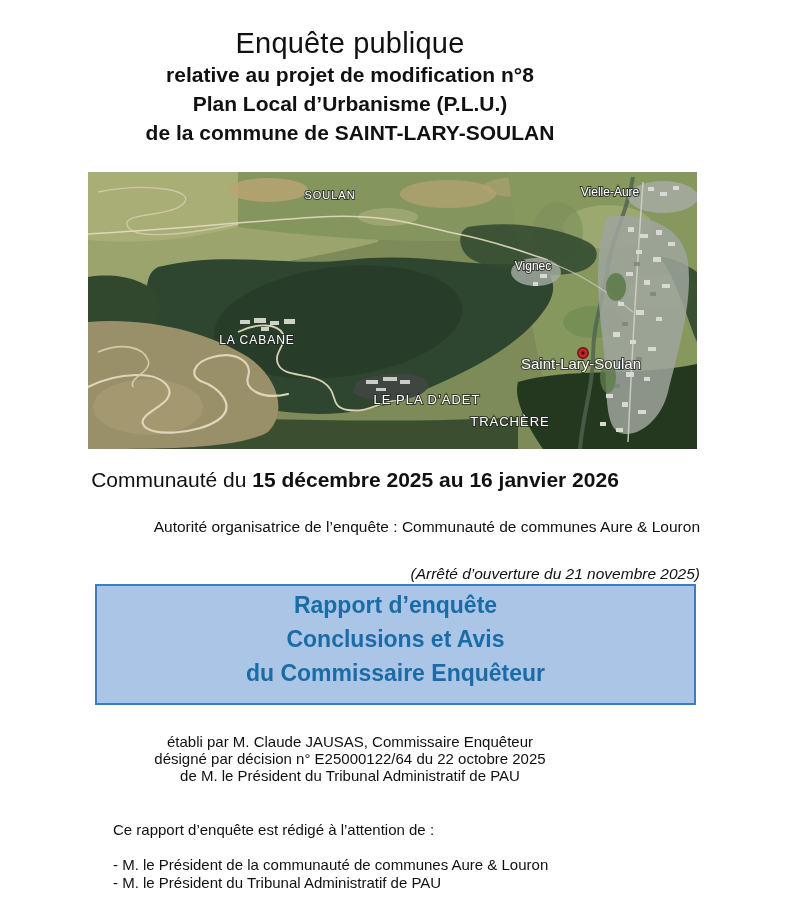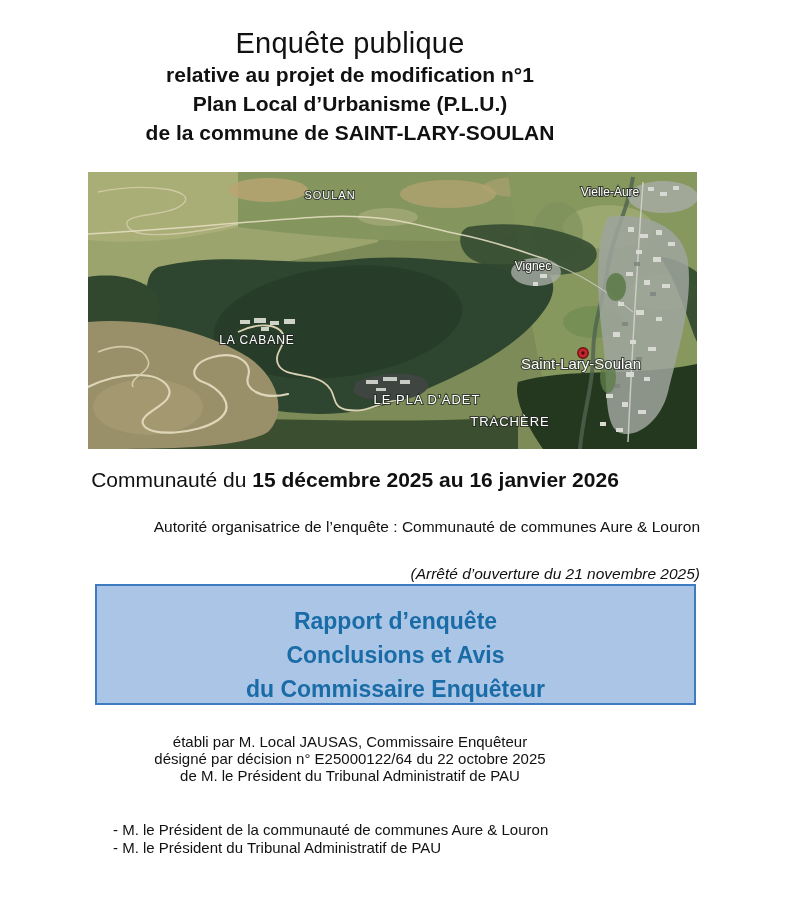--- a/index.html
+++ b/index.html
@@ -23,40 +23,40 @@
   .date-line b{font-weight:bold;}
 
   
   .authority{position:absolute;top:517px;left:0;width:700px;text-align:right;
              font-size:15.5px;line-height:19px;}
   .authority .decree{font-style:italic;margin-top:28px;}
 
   
   .report-box{position:absolute;left:95px;top:584px;width:601px;height:121px;
               box-sizing:border-box;background:#abc5e7;border:2px solid #3d7cc0;
-              text-align:center;padding-top:18px;}
+              text-align:center;padding-top:2px;}
   .report-box div{font-size:23px;font-weight:bold;line-height:34px;color:#1a6ca6;}
 
   
   .author-block{position:absolute;top:733px;left:0;width:700px;text-align:center;
                 font-size:15px;line-height:17px;}
 
   
   .recipients{position:absolute;top:821px;left:113px;width:600px;font-size:15px;}
   .recipients .intro{line-height:18px;margin-bottom:17px;}
   .recipients .item{line-height:18px;}
 </style>
 </head>
 <body>
 
 <div class="page">
 
   <div class="title-block">
     <div class="title-main">Enquête publique</div>
-    <div class="title-sub">relative au projet de modification n°1</div>
+    <div class="title-sub">relative au projet de modification n°8</div>
     <div class="title-sub">Plan Local d’Urbanisme (P.L.U.)</div>
     <div class="title-sub">de la commune de SAINT-LARY-SOULAN</div>
   </div>
 
   <div class="map-wrap">
     <svg width="609" height="277" viewBox="0 0 609 277">
 
       <rect x="0" y="0" width="609" height="277" fill="#7c8b57"></rect>
 
       <path d="M0,0 L300,0 L290,70 C200,92 90,110 0,118 Z" fill="#9ca46e"></path>
@@ -193,23 +193,24 @@
     <div class="decree">(Arrêté d’ouverture du 21 novembre 2025)</div>
   </div>
 
   <div class="report-box">
     <div>Rapport d’enquête</div>
     <div>Conclusions et Avis</div>
     <div>du Commissaire Enquêteur</div>
   </div>
 
   <div class="author-block">
-    <div>établi par M. Local JAUSAS, Commissaire Enquêteur</div>
+    <div>établi par M. Claude JAUSAS, Commissaire Enquêteur</div>
     <div>désigné par décision n° E25000122/64 du 22 octobre 2025</div>
     <div>de M. le Président du Tribunal Administratif de PAU</div>
   </div>
 
   <div class="recipients">
+    <div class="intro">Ce rapport d’enquête est rédigé à l’attention de :</div>
     <div class="item">- M. le Président de la communauté de communes Aure &amp; Louron</div>
     <div class="item">- M. le Président du Tribunal Administratif de PAU</div>
   </div>
 
 </div>
 
 </body></html>

